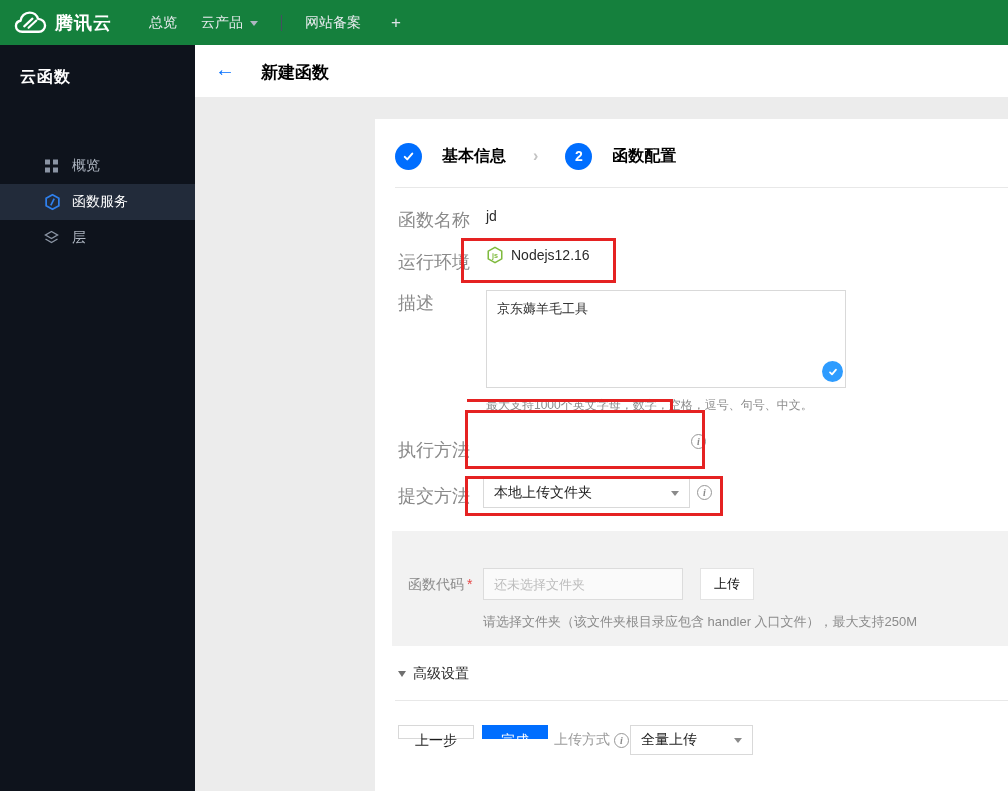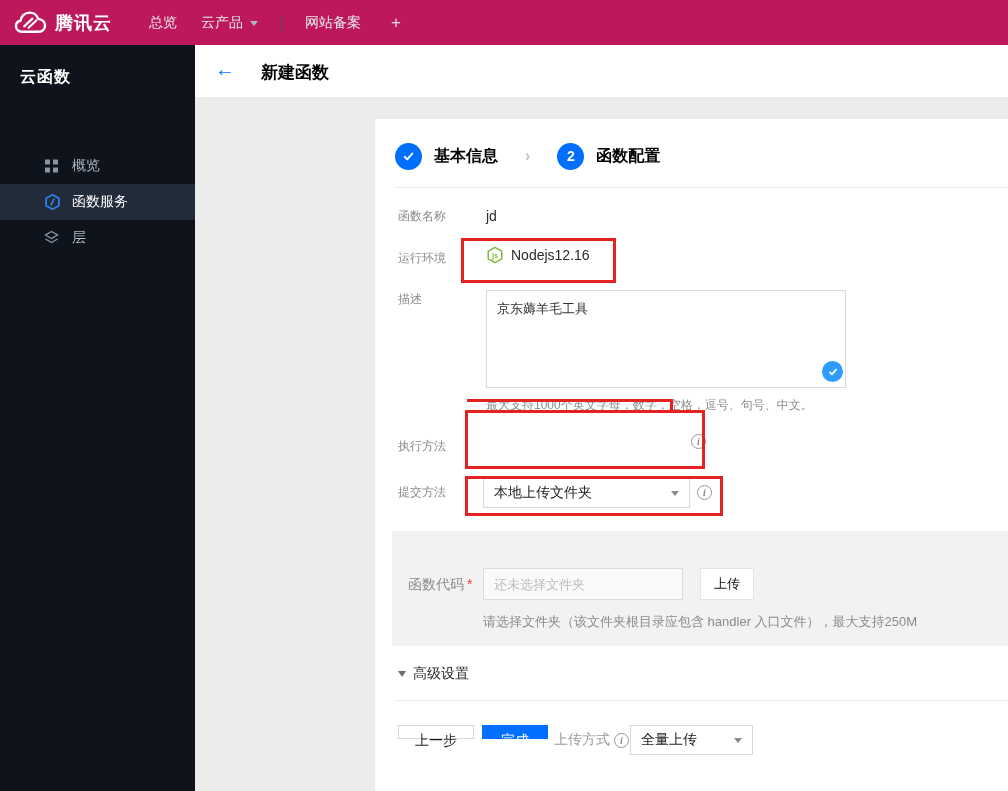--- a/index.html
+++ b/index.html
@@ -5,21 +5,21 @@
   * { margin:0; padding:0; box-sizing:border-box; }
   html,body { width:1008px; height:791px; }
   body {
     position:relative; overflow:hidden; background:#ffffff;
     font-family:"Liberation Sans","DejaVu Sans",sans-serif;
     -webkit-font-smoothing:antialiased;
   }
 
   
   .navbar { position:absolute; left:0; top:0; width:1008px; height:45px;
-    background:#be185d; display:flex; align-items:center; color:#eef1f5; z-index:5; }
+    background:#15803d; display:flex; align-items:center; color:#eef1f5; z-index:5; }
   .logo { margin-left:14px; display:flex; align-items:center; }
   .brand { font-size:18px; font-weight:bold; color:#fff; margin-left:8px; letter-spacing:1px; }
   .nav-item { font-size:14px; color:#e8ebef; cursor:pointer; display:flex; align-items:center; }
   .nav-item.first { margin-left:37px; }
   .nav-item.gap { margin-left:24px; }
   .nav-caret { width:0; height:0; border-left:4px solid transparent; border-right:4px solid transparent;
     border-top:5px solid #aeb6c2; margin-left:7px; margin-top:2px; }
   .nav-divider { width:1px; height:16px; background:#454f60; margin:0 23px; }
   .nav-plus { font-size:17px; margin-left:30px; color:#dfe3e8; }
 
@@ -39,27 +39,27 @@
   .page-title { position:absolute; left:66px; top:16px; font-size:17px; font-weight:bold; color:#000; }
 
   
   .content-bg { position:absolute; left:195px; top:97px; width:813px; height:694px; background:#ececec; }
   .panel { position:absolute; left:375px; top:119px; width:633px; height:672px; background:#ffffff; z-index:2; }
 
   
   .steps { position:absolute; left:20px; top:23px; display:flex; align-items:center; height:28px; }
   .step-circle { width:27px; height:27px; border-radius:50%; background:#006eff; color:#fff;
     display:flex; align-items:center; justify-content:center; font-size:14px; font-weight:bold; flex:none; }
-  .step-label { font-size:16px; font-weight:bold; color:#000; margin-left:12px; white-space:nowrap; }
+  .step-label { font-size:16px; font-weight:bold; color:#000; margin-left:20px; white-space:nowrap; }
   .step-chevron { color:#c3c3c3; font-size:16px; margin:0 27px; font-weight:bold; }
   .sep { position:absolute; left:20px; right:0; height:1px; background:#e8e8e8; }
   .sep1 { top:68px; } .sep2 { top:581px; }
 
   
-  .f-label { position:absolute; left:23px; font-size:12px; color:#8a8a8a; white-space:nowrap; }
+  .f-label { position:absolute; left:23px; font-size:18px; color:#8a8a8a; white-space:nowrap; }
   .f-value { position:absolute; font-size:14px; color:#2b2b2b; }
 
   .runtime-wrap { position:absolute; left:111px; top:127px; display:flex; align-items:center; }
   .runtime-wrap .txt { font-size:14px; color:#2b2b2b; margin-left:7px; }
 
   .red-box { position:absolute; border:3px solid #e52222; z-index:6; pointer-events:none; }
   .rb-runtime { left:86px; top:119px; width:155px; height:45px; }
   .rb-handler { left:90px; top:291px; width:240px; height:59px; }
   .rb-submit  { left:90px; top:357px; width:258px; height:40px; }
   .red-seg { position:absolute; background:#e52222; z-index:6; pointer-events:none; }

